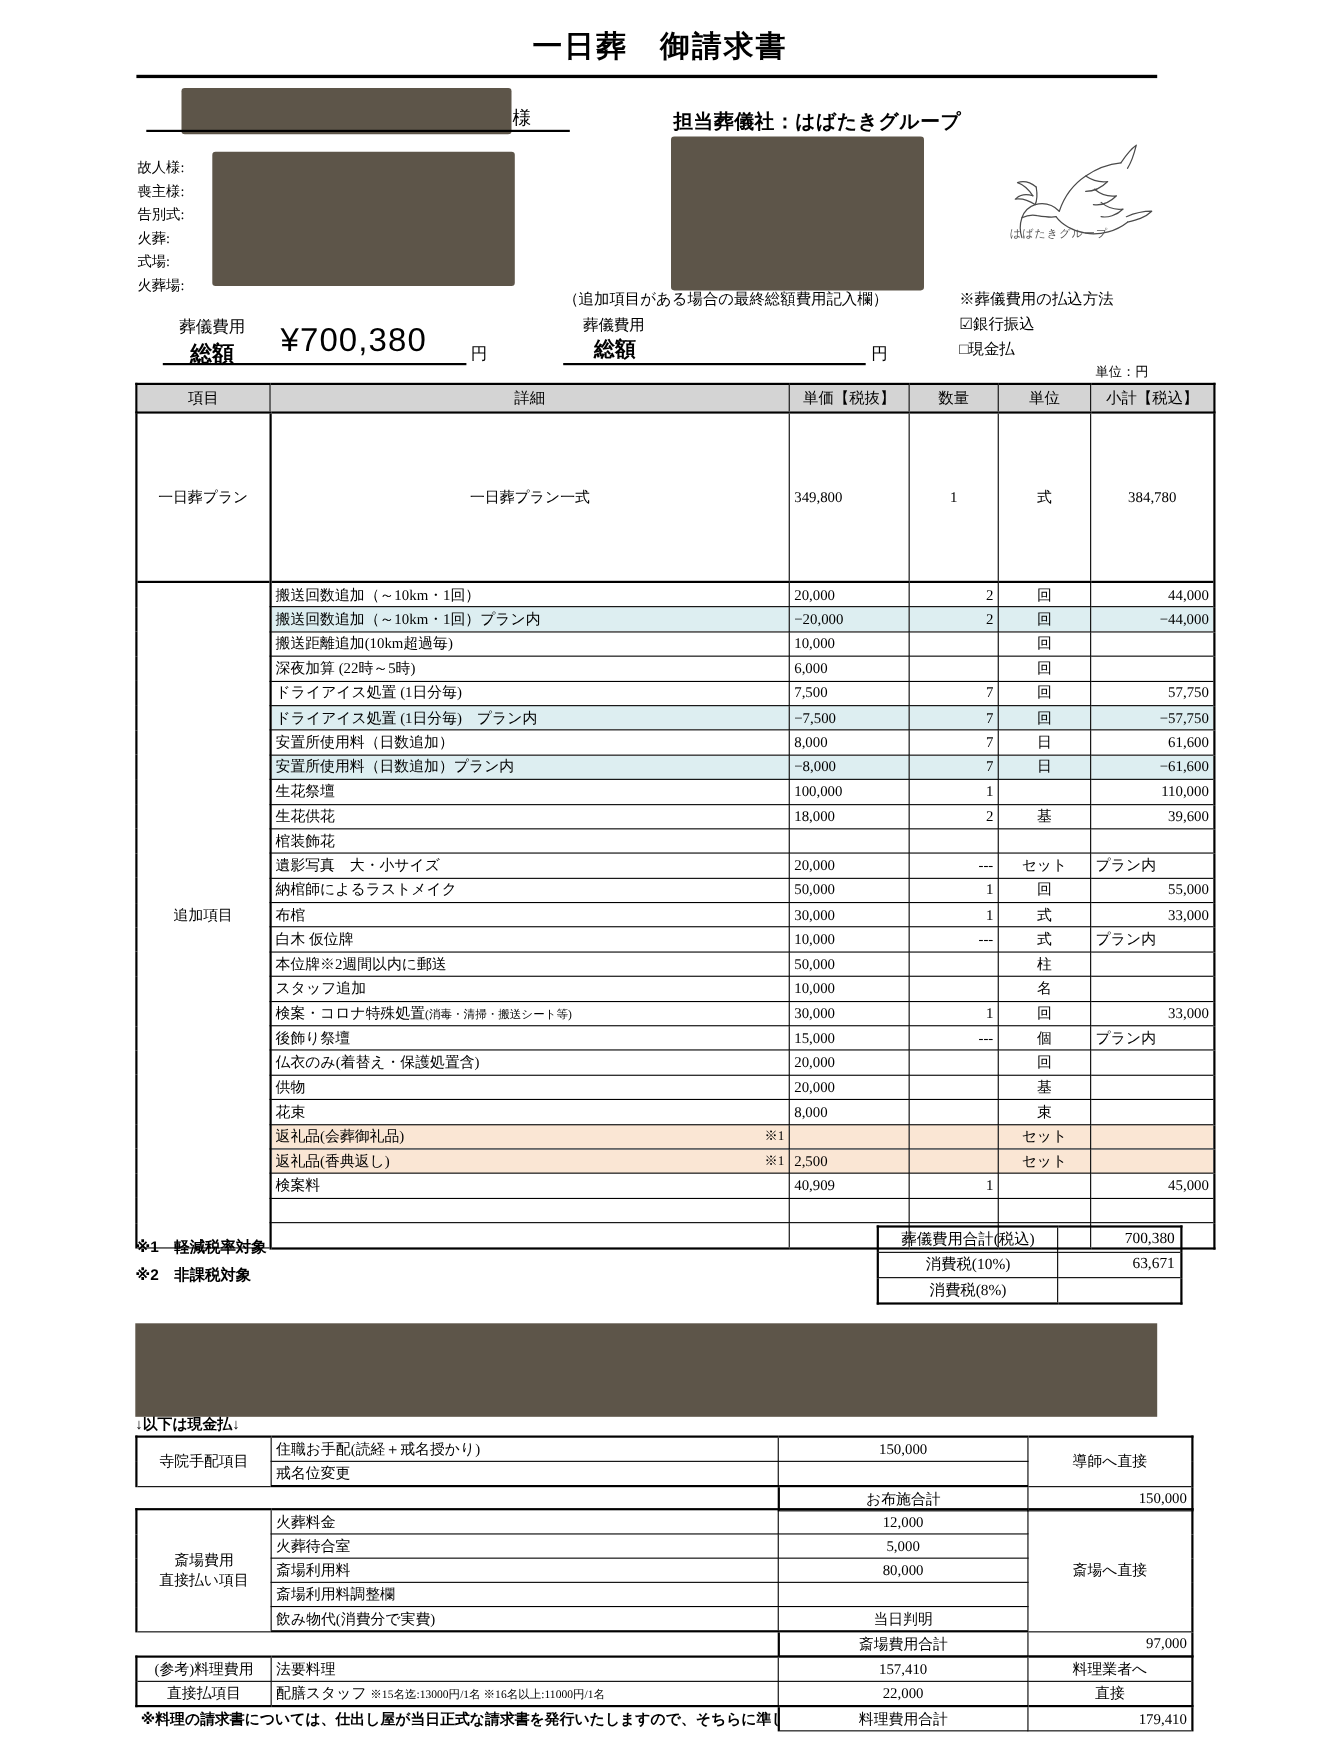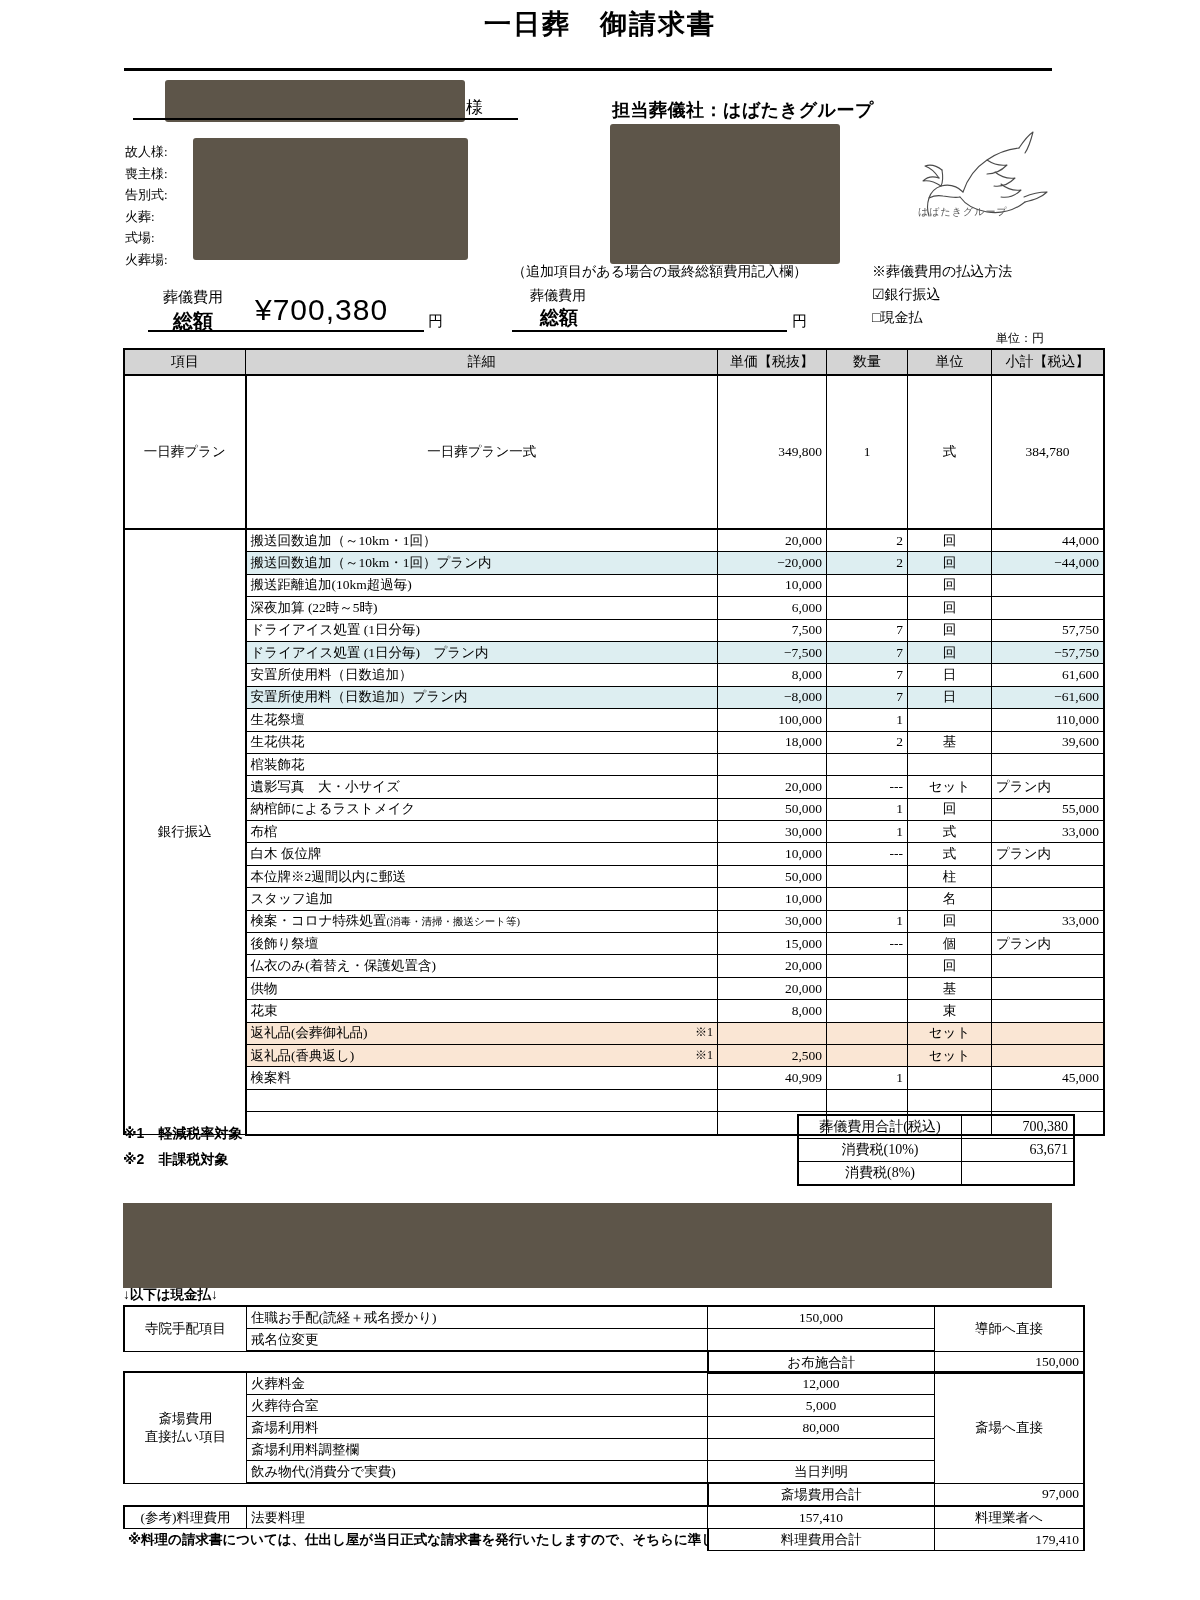--- a/index.html
+++ b/index.html
@@ -16,21 +16,21 @@
     overflow: hidden;
   }
   .page {
     position: absolute;
     inset: 0;
   }
 
   
   .doc-title {
     position: absolute;
-    top: 6px;
+    top: 24px;
     left: 0;
     width: 1200px;
     text-align: center;
     font-family: "Liberation Sans", "DejaVu Sans", sans-serif;
     font-weight: bold;
     font-size: 27px;
     letter-spacing: 2px;
   }
   .title-rule {
     position: absolute;
@@ -227,21 +227,21 @@
   .main-table thead th {
     background: #d4d4d4;
     text-align: center;
     font-size: 14px;
     height: 24px;
     border-top: 2.5px solid #000;
     border-bottom: 2.5px solid #000;
   }
   .c-item   { width: 112px; text-align: center; }
   .c-detail { width: 463px; }
-  .c-price  { width: 100px; text-align: right; }
+  .c-price  { width: 100px; text-align: left; }
   .c-qty    { width: 72px;  text-align: right; }
   .c-unit   { width: 75px;  text-align: center; }
   .c-sub    { width: 103px; text-align: right; }
 
   .main-table .plan-row td { height: 152px; vertical-align: middle; }
   .plan-detail { text-align: center; }
   .cat-cell {
     text-align: center;
     vertical-align: middle;
     border-right: 2.5px solid #000 !important;
@@ -421,21 +421,21 @@
     <tbody id="main-tbody">
         <tr class="plan-row">
           <td class="c-item cat-cell lcol">一日葬プラン</td>
           <td class="c-detail plan-detail">一日葬プラン一式</td>
           <td class="c-price">349,800</td>
           <td class="c-qty" style="text-align:center">1</td>
           <td class="c-unit">式</td>
           <td class="c-sub rcol" style="text-align:center">384,780</td>
         </tr>
         <tr class="thick-t">
-          <td class="c-item cat-cell lcol" rowspan="27">銀行振込</td>
+          <td class="c-item cat-cell lcol" rowspan="27">追加項目</td>
           <td class="c-detail">搬送回数追加（～10km・1回）</td>
           <td class="c-price">20,000</td>
           <td class="c-qty">2</td>
           <td class="c-unit">回</td>
           <td class="c-sub rcol">44,000</td>
         </tr>
         <tr class="row-blue">
           <td class="c-detail">搬送回数追加（～10km・1回）プラン内</td>
           <td class="c-price">−20,000</td>
           <td class="c-qty">2</td>
@@ -699,20 +699,29 @@
   </table>
 
   <table class="btm outer" style="top:1505px;">
     <tbody>
       <tr class="ob-t">
         <td class="b-cat ob-l">(参考)料理費用</td>
         <td class="b-desc">法要料理</td>
         <td class="b-val">157,410</td>
         <td class="b-dest ob-r">料理業者へ</td>
       </tr>
+      <tr class="ob-b">
+        <td class="b-cat ob-l">直接払項目</td>
+        <td class="b-desc">
+          <span>配膳スタッフ</span>
+          <span class="staff-sub">※15名迄:13000円/1名 ※16名以上:11000円/1名</span>
+        </td>
+        <td class="b-val">22,000</td>
+        <td class="b-dest ob-r">直接</td>
+      </tr>
       <tr>
         <td class="noborder food-note" colspan="2">※料理の請求書については、仕出し屋が当日正式な請求書を発行いたしますので、そちらに準じます</td>
         <td class="b-tl ob-t ob-b ob-l">料理費用合計</td>
         <td class="b-tv ob-t ob-b ob-r">179,410</td>
       </tr>
     </tbody>
   </table>
 
 </div>
 

